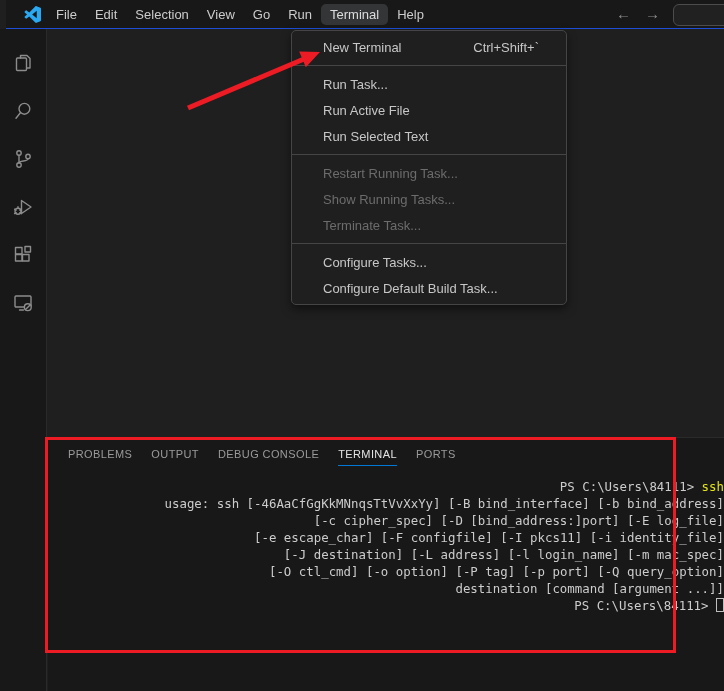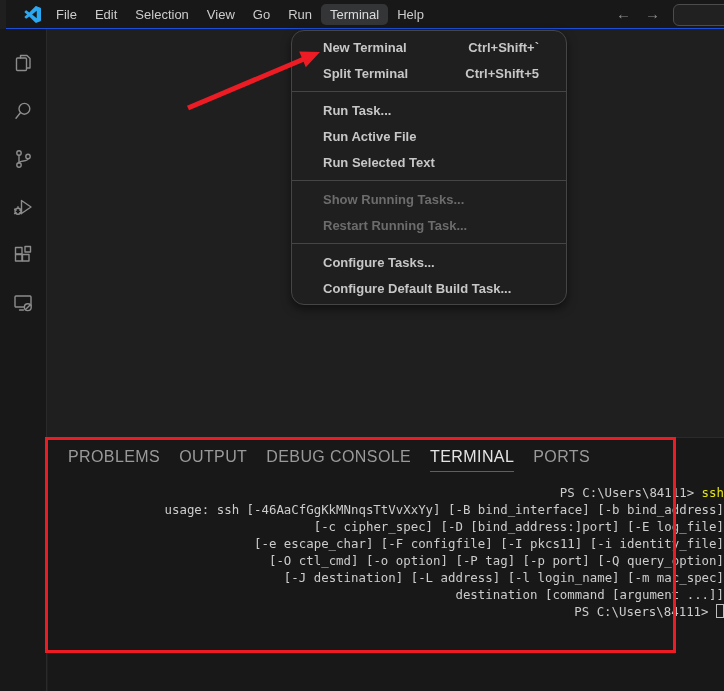--- a/index.html
+++ b/index.html
@@ -26,34 +26,34 @@
   .ab-slot { width:47px; height:48px; display:flex; align-items:center; justify-content:center; }
   .ab-slot svg { stroke:#8c8c8c; fill:none; stroke-width:1.4; stroke-linecap:round; stroke-linejoin:round; }
 
   
   .editor { position:absolute; left:48px; top:29px; width:676px; height:408px; background:#1f1f1f; }
 
   
   .panel { position:absolute; left:48px; top:437px; width:676px; height:254px;
            background:#181818; border-top:1px solid #2a2a2a; }
   .panel-tabs { display:flex; padding:10px 0 0 20px; }
-  .panel-tab { font-size:16px; letter-spacing:.4px; color:#9a9a9a; margin-right:19px;
+  .panel-tab { font-size:11px; letter-spacing:.4px; color:#9a9a9a; margin-right:19px;
                padding-bottom:5px; border-bottom:1px solid transparent; cursor:default; }
   .panel-tab.active { color:#e4e4e4; border-bottom:1px solid #0078d4; }
   .terminal { margin:12px 0 0 18px; font-family:"DejaVu Sans Mono", monospace;
               font-size:12.4px; line-height:17px; color:#cccccc;text-align:right; }
   .tline { white-space:pre; }
   .cmd { color:#e5e510; }
   .cursor { display:inline-block; width:8px; height:14px; border:1px solid #bfbfbf;
             vertical-align:-2px; }
 
   
   .dropdown { position:absolute; left:291px; top:30px; width:276px; background:#1f1f1f;
-              border:1px solid #454545; border-radius:13px; padding:3px 0;
-              box-shadow:0 4px 10px rgba(0,0,0,.5); z-index:10;font-weight:bold; }
+              border:1px solid #454545; border-radius:5px; padding:3px 0;
+              box-shadow:0 4px 10px rgba(0,0,0,.5); z-index:10; }
   .dd-item { height:26px; display:flex; align-items:center; justify-content:space-between;
              padding:0 27px 0 31px; font-size:13px; color:#c7c7c7; cursor:default; }
   .dd-item .shortcut { color:#c7c7c7; }
   .dd-item.disabled, .dd-item.disabled .shortcut { color:#6c6c6c; }
   .dd-sep { height:1px; background:#454545; margin:5px 0; }
 
   
   .anno-rect { position:absolute; left:45px; top:437px; width:631px; height:216px;
                border:3px solid #ed1c24; z-index:30; pointer-events:none; }
   .anno-arrow { position:absolute; left:0; top:0; width:724px; height:691px;
@@ -138,56 +138,56 @@
       <div class="panel-tab">OUTPUT</div>
       <div class="panel-tab">DEBUG CONSOLE</div>
       <div class="panel-tab active">TERMINAL</div>
       <div class="panel-tab">PORTS</div>
     </div>
     <div class="terminal">
       <div class="tline"><span class="prompt">PS C:\Users\84111&gt; </span><span class="cmd">ssh</span></div>
       <div class="tline">usage: ssh [-46AaCfGgKkMNnqsTtVvXxYy] [-B bind_interface] [-b bind_address]</div>
       <div class="tline">           [-c cipher_spec] [-D [bind_address:]port] [-E log_file]</div>
       <div class="tline">           [-e escape_char] [-F configfile] [-I pkcs11] [-i identity_file]</div>
+      <div class="tline">           [-J destination] [-L address] [-l login_name] [-m mac_spec]</div>
       <div class="tline">           [-O ctl_cmd] [-o option] [-P tag] [-p port] [-Q query_option]</div>
-      <div class="tline">           [-J destination] [-L address] [-l login_name] [-m mac_spec]</div>
       <div class="tline">           destination [command [argument ...]]</div>
       <div class="tline"><span class="prompt">PS C:\Users\84111&gt; </span><span class="cursor"></span></div>
     </div>
   </div>
 
   <div class="dropdown">
     <div class="dd-item">
       <span>New Terminal</span>
       <span class="shortcut">Ctrl+Shift+`</span>
     </div>
-    <div class="dd-item">
-      <span>Split Terminal</span>
-      <span class="shortcut">Ctrl+Shift+5</span>
-    </div>
     <div class="dd-sep"></div>
     <div class="dd-item">
       <span>Run Task...</span>
       <span class="shortcut"></span>
     </div>
     <div class="dd-item">
       <span>Run Active File</span>
       <span class="shortcut"></span>
     </div>
     <div class="dd-item">
       <span>Run Selected Text</span>
       <span class="shortcut"></span>
     </div>
     <div class="dd-sep"></div>
     <div class="dd-item disabled">
+      <span>Restart Running Task...</span>
+      <span class="shortcut"></span>
+    </div>
+    <div class="dd-item disabled">
       <span>Show Running Tasks...</span>
       <span class="shortcut"></span>
     </div>
     <div class="dd-item disabled">
-      <span>Restart Running Task...</span>
+      <span>Terminate Task...</span>
       <span class="shortcut"></span>
     </div>
     <div class="dd-sep"></div>
     <div class="dd-item">
       <span>Configure Tasks...</span>
       <span class="shortcut"></span>
     </div>
     <div class="dd-item">
       <span>Configure Default Build Task...</span>
       <span class="shortcut"></span>

